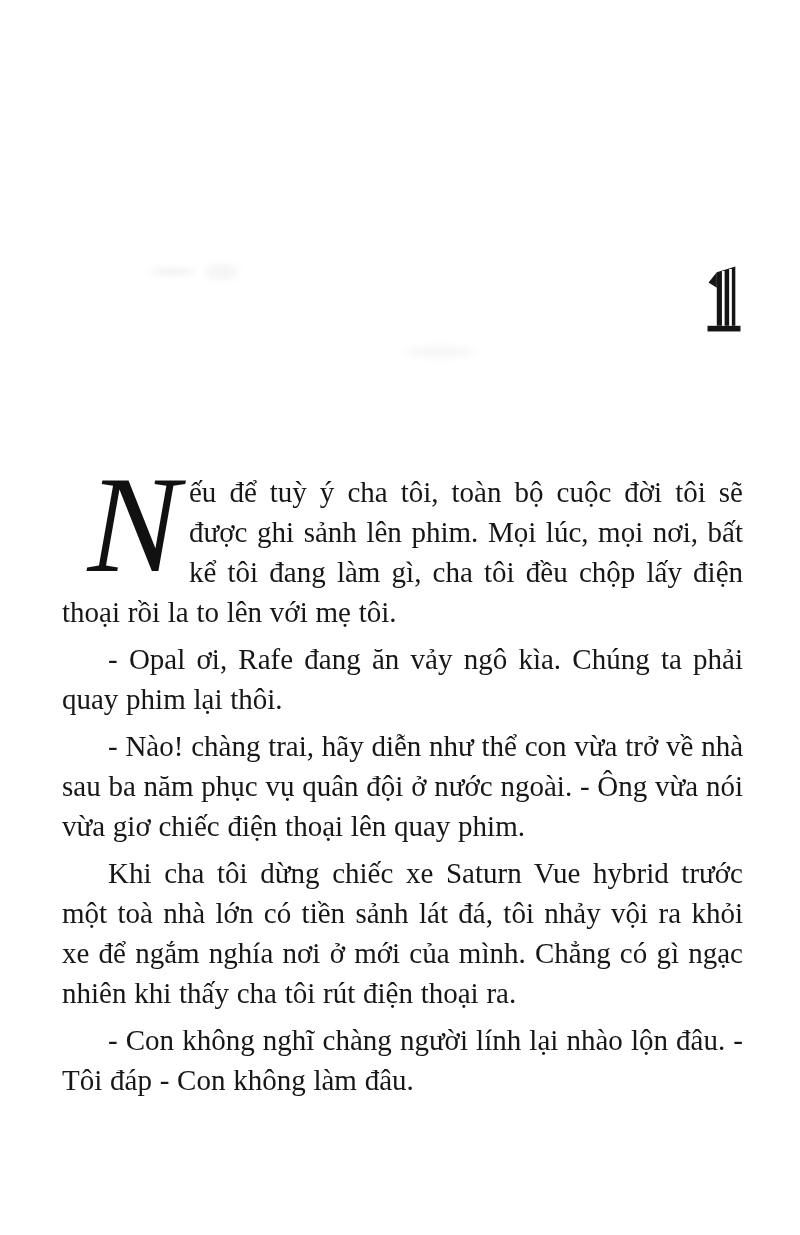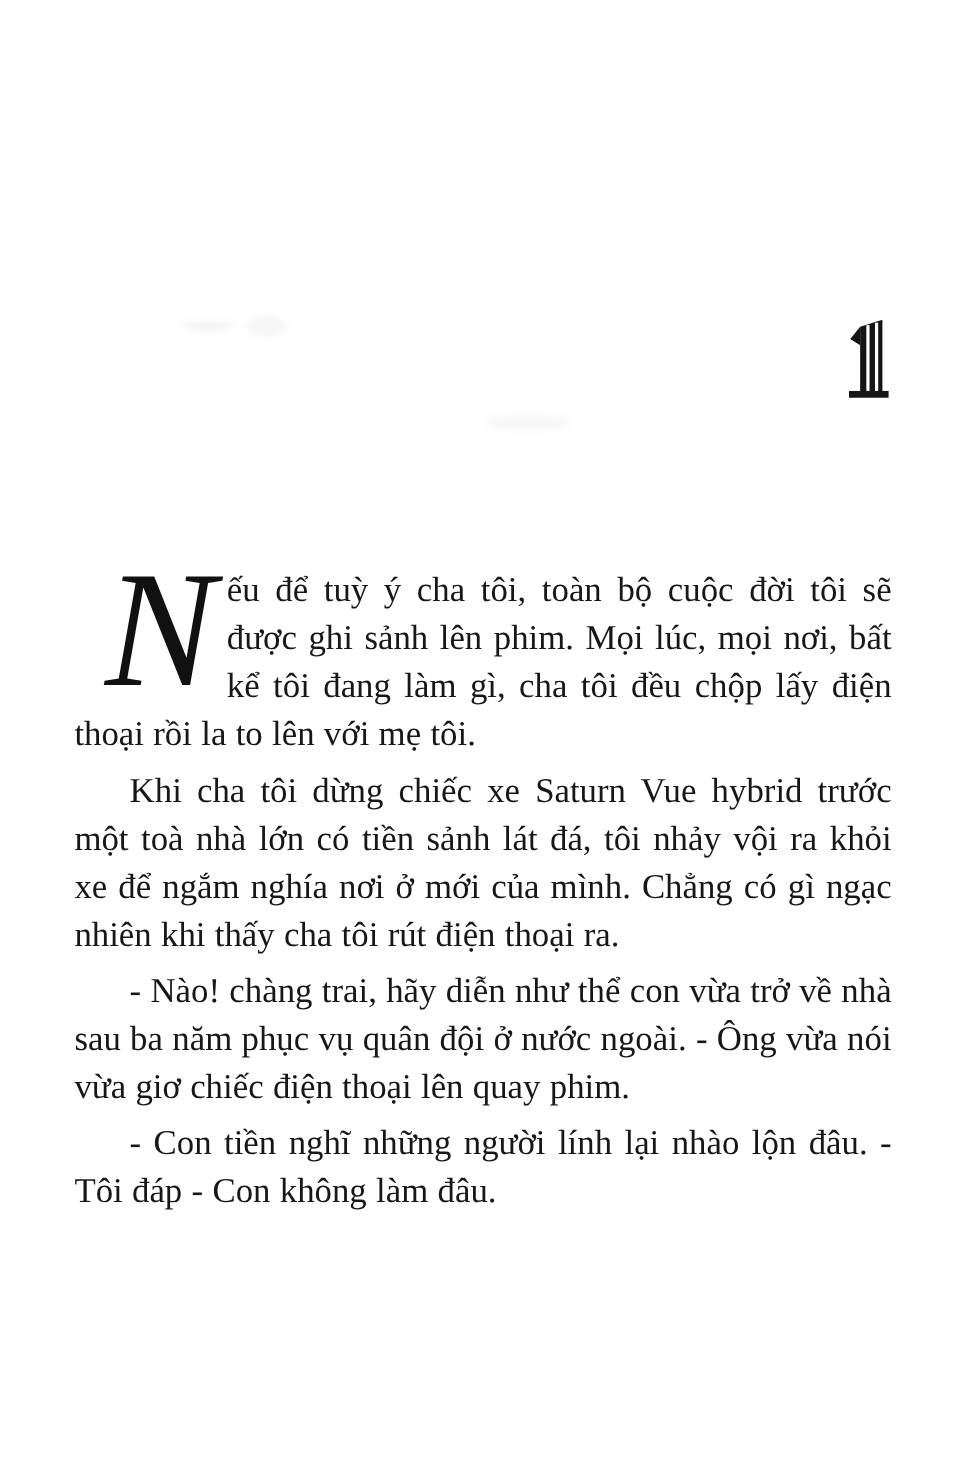--- a/index.html
+++ b/index.html
@@ -89,18 +89,19 @@
       <rect x="24" y="3.8" width="2.6" height="55.2" fill="#ffffff"></rect>
     </svg>
   </div>
 
   <div class="smudge smudge-a"></div>
   <div class="smudge smudge-b"></div>
   <div class="smudge smudge-c"></div>
 
   <div class="text-block">
     <p class="first-para"><span class="dropcap">N</span><span>ếu để tuỳ ý cha tôi, toàn bộ cuộc đời tôi sẽ được ghi sảnh lên phim. Mọi lúc, mọi nơi, bất kể tôi đang làm gì, cha tôi đều chộp lấy điện thoại rồi la to lên với mẹ tôi.</span></p>
+    <p>- Opal ơi, Rafe đang ăn vảy ngô kìa. Chúng ta phải quay phim lại thôi.</p>
+    <p>- Nào! chàng trai, hãy diễn như thể con vừa trở về nhà sau ba năm phục vụ quân đội ở nước ngoài. - Ông vừa nói vừa giơ chiếc điện thoại lên quay phim.</p>
     <p>Khi cha tôi dừng chiếc xe Saturn Vue hybrid trước một toà nhà lớn có tiền sảnh lát đá, tôi nhảy vội ra khỏi xe để ngắm nghía nơi ở mới của mình. Chẳng có gì ngạc nhiên khi thấy cha tôi rút điện thoại ra.</p>
-    <p>- Nào! chàng trai, hãy diễn như thể con vừa trở về nhà sau ba năm phục vụ quân đội ở nước ngoài. - Ông vừa nói vừa giơ chiếc điện thoại lên quay phim.</p>
-    <p>- Con tiền nghĩ những người lính lại nhào lộn đâu. - Tôi đáp - Con không làm đâu.</p>
+    <p>- Con không nghĩ chàng người lính lại nhào lộn đâu. - Tôi đáp - Con không làm đâu.</p>
   </div>
 
 </div>
 
 </body></html>

